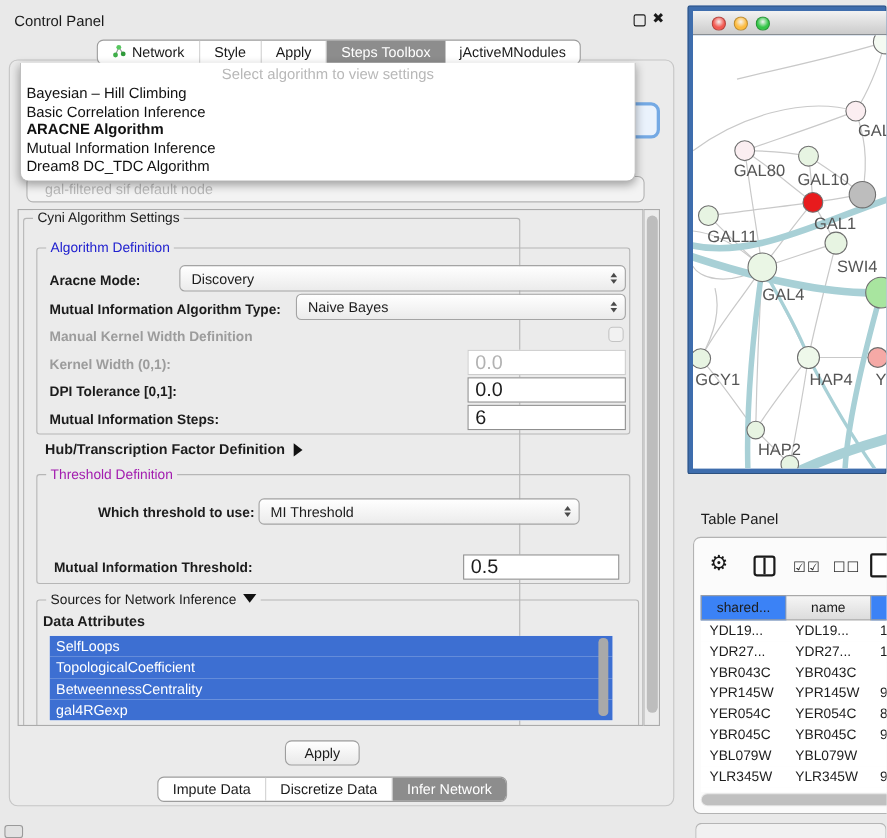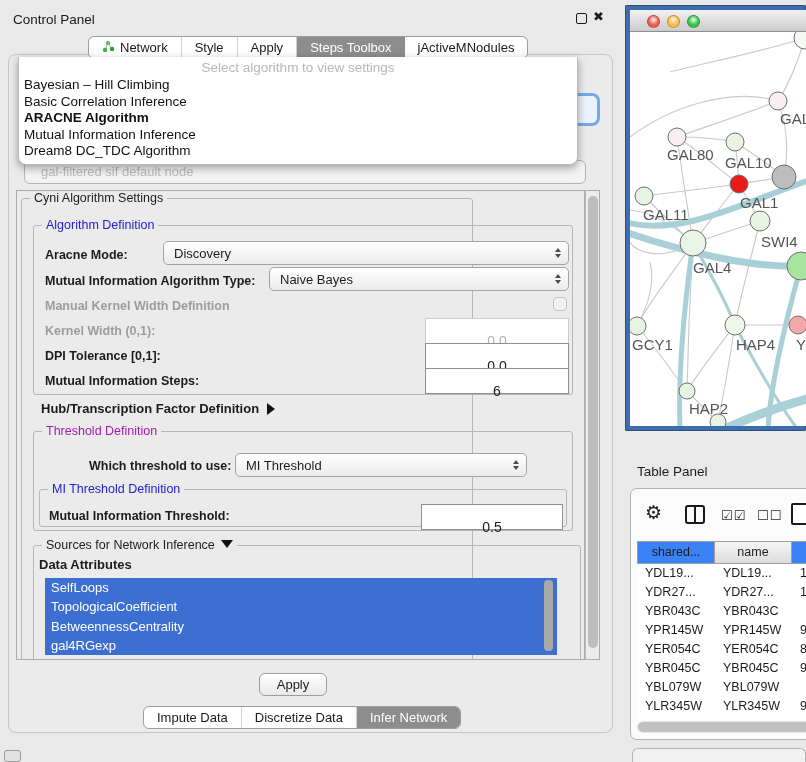--- a/index.html
+++ b/index.html
@@ -41,21 +41,21 @@
   .t-green { color:#a21caf; }
 
   .lbl { position:absolute; font-size:12.5px; font-weight:bold; white-space:nowrap; }
   .lbl.dis { color:#9c9c9c; }
 
   .combo { position:absolute; display:flex; align-items:center; height:24px; border:1px solid #a4a4a4; border-radius:5px; background:linear-gradient(#ffffff,#ebebeb); font-size:13px; padding-left:10px; }
   .stepper { margin-left:auto; margin-right:7px; display:flex; flex-direction:column; gap:2px; }
   .tri-up { width:0; height:0; border-left:3.5px solid transparent; border-right:3.5px solid transparent; border-bottom:4.5px solid #4a4a4a; }
   .tri-dn { width:0; height:0; border-left:3.5px solid transparent; border-right:3.5px solid transparent; border-top:4.5px solid #4a4a4a; }
 
-  .fld { position:absolute; height:23px; background:#fff; border:1px solid #8f8f8f; font-size:14px; text-align:center; padding:12px 6px; line-height:21px; }
+  .fld { position:absolute; height:23px; background:#fff; border:1px solid #8f8f8f; font-size:18px; text-align:left; padding:0 6px; line-height:21px; }
   .fld.dis { border-color:#cdcdcd; color:#b2b2b2; }
 
   .chk { position:absolute; width:14px; height:14px; border:1px solid #c4c4c4; border-radius:4px; background:#f2f2f2; }
 
   .arrow-right { display:inline-block; width:0; height:0; border-top:6px solid transparent; border-bottom:6px solid transparent; border-left:8px solid #111; vertical-align:-2px; margin-left:8px; }
   .arrow-down { display:inline-block; width:0; height:0; border-left:6px solid transparent; border-right:6px solid transparent; border-top:8px solid #111; vertical-align:1px; margin-left:6px; }
 
   .listbox { position:absolute; left:44px; top:577px; width:512px; height:77px; overflow:hidden; background:#fff; }
   .listbox .li { height:19.3px; line-height:19.3px; padding-left:6px; background:#3d6fd2; color:#fff; font-size:13px; }
   .list-thumb { position:absolute; left:543px; top:579px; width:9px; height:71px; background:#a9a9a9; border-radius:4px; }
@@ -185,23 +185,20 @@
   <div class="grp" style="left:16px; top:240px; width:540px; height:100px;">
     <span class="grp-title t-green">Threshold Definition</span>
   </div>
   <div class="lbl" style="left:72px; top:268px;">Which threshold to use:</div>
   <div class="combo" style="left:218px; top:262px; width:292px;">
     <span>MI Threshold</span>
     <span class="stepper">
         <span class="tri-up"></span>
         <span class="tri-dn"></span>
       </span>
-  </div>
-  <div class="grp" style="left:22px; top:298px; width:528px; height:38px;">
-    <span class="grp-title t-blue">MI Threshold Definition</span>
   </div>
   <div class="lbl" style="left:32px; top:318px;">Mutual Information Threshold:</div>
   <div class="fld" style="left:404px; top:313px; width:142px;">0.5</div>
 
   <div class="grp" style="left:16px; top:354px; width:548px; height:130px;">
     <span class="grp-title"><span>Sources for Network Inference</span><span class="arrow-down"></span></span>
   </div>
   <div class="lbl" style="left:22px; top:366px; font-size:13px;">Data Attributes</div>
   <div class="listbox" style="left:28px; top:387px;" id="attrList">
       <div class="li">SelfLoops</div>

